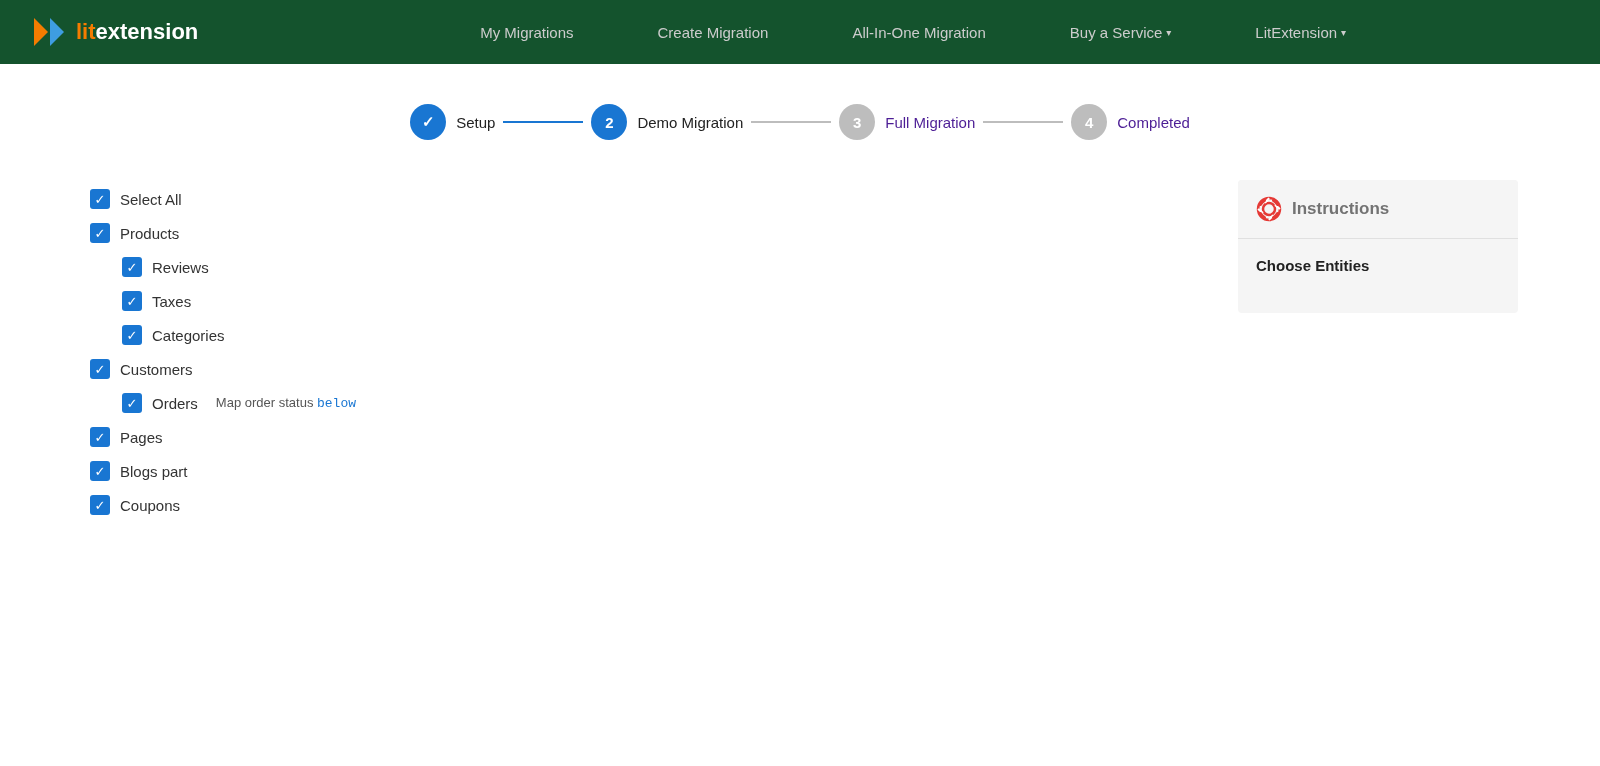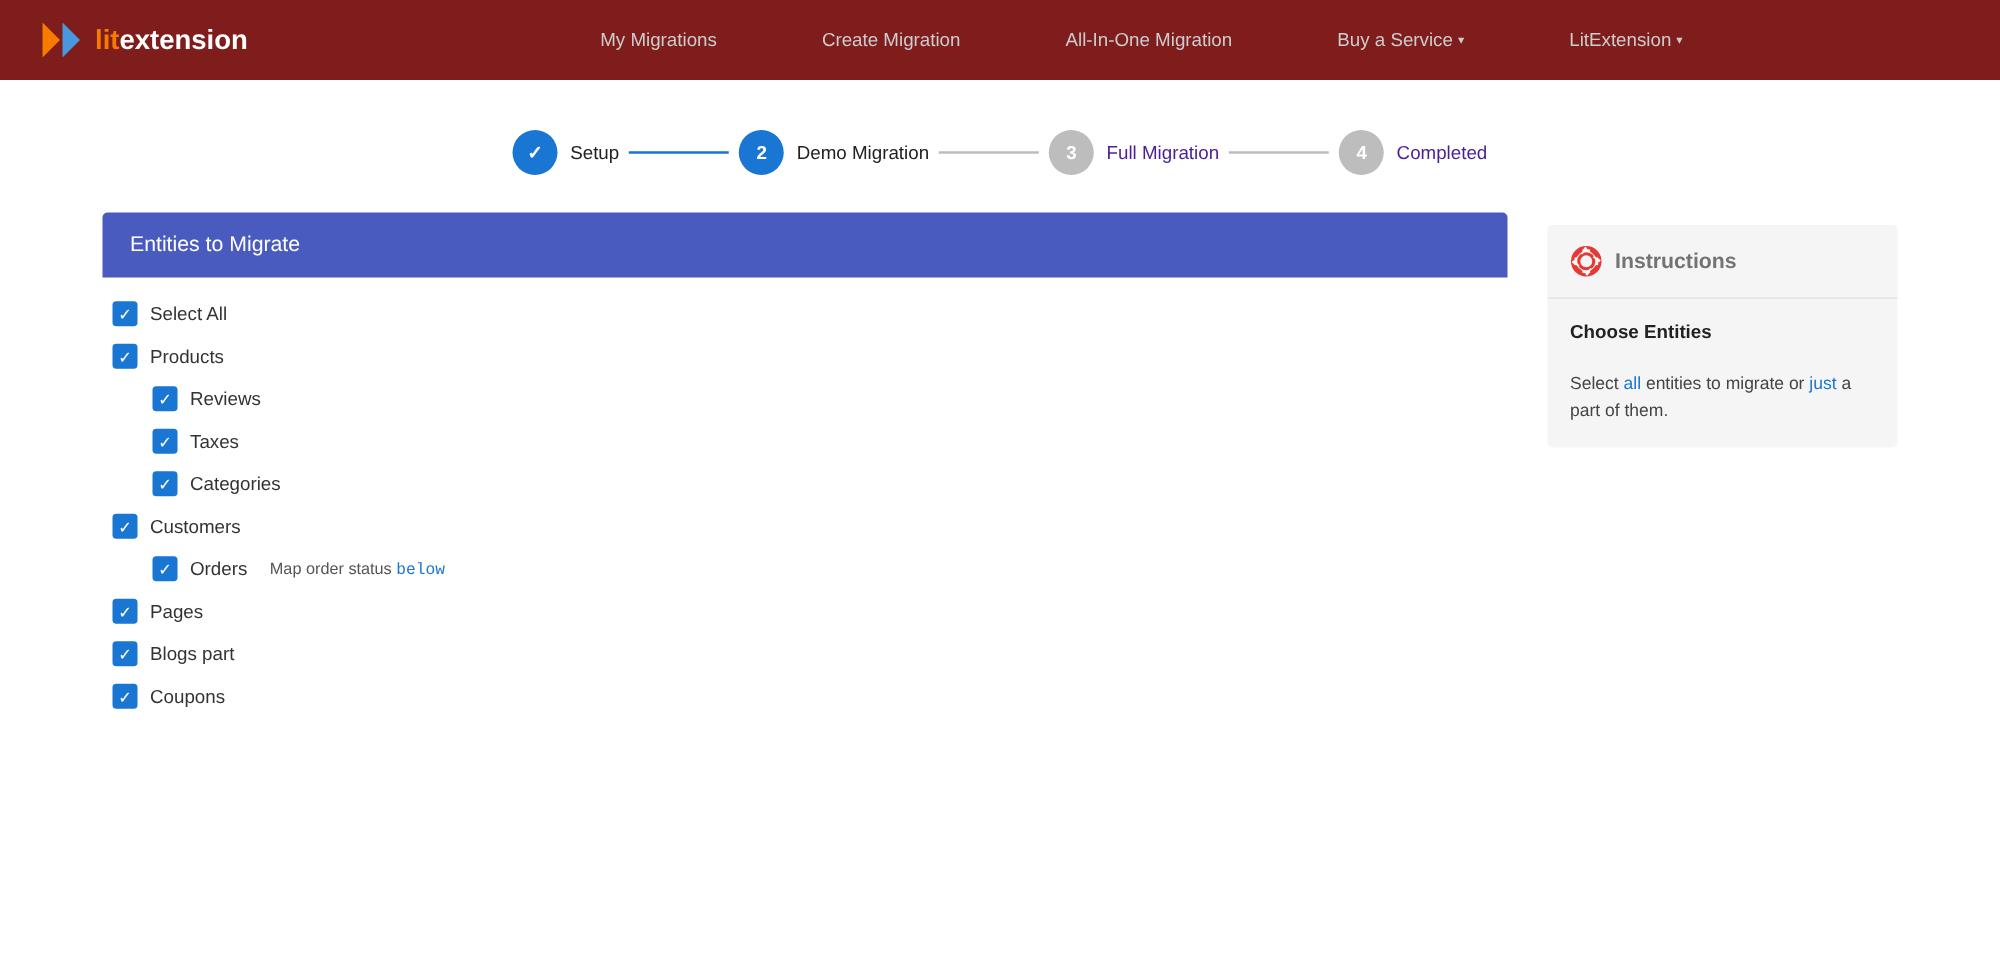--- a/index.html
+++ b/index.html
@@ -1,20 +1,20 @@
 <!DOCTYPE html>
 <html><head>
   <meta charset="utf-8">
   <style>
     * { box-sizing: border-box; margin: 0; padding: 0; }
     body { font-family: Arial, sans-serif; font-size: 14px; color: #333; background: #fff; }
 
     
     .header {
-      background: #7f1d1d;
+      background: #14532d;
       height: 64px;
       display: flex;
       align-items: center;
       padding: 16px 32px;
     }
     .logo {
       display: flex;
       align-items: center;
       margin-right: 60px;
     }
@@ -280,21 +280,20 @@
         <span>4</span>
       </div>
       <span class="step-label inactive">Completed</span>
     </div>
   </div>
 </div>
 
 <div class="main">
 
   <div class="content">
-    <div class="section-header">Entities to Migrate</div>
     <div class="entity-list">
 
       <div class="entity-row level-1">
         <div class="cb">
           <span class="cb-check">✓</span>
         </div>
         <span class="entity-label">Select All</span>
       </div>
 
       <div class="entity-row level-1">
@@ -379,19 +378,16 @@
           <line x1="2" y1="13" x2="7" y2="17" stroke="#fff" stroke-width="2"></line>
           <path d="M8.5,4.5 A11,11 0 0,0 4.5,8.5" fill="none" stroke="#e53935" stroke-width="3" stroke-linecap="round"></path>
           <path d="M17.5,4.5 A11,11 0 0,1 21.5,8.5" fill="none" stroke="#e53935" stroke-width="3" stroke-linecap="round"></path>
           <path d="M21.5,17.5 A11,11 0 0,1 17.5,21.5" fill="none" stroke="#e53935" stroke-width="3" stroke-linecap="round"></path>
           <path d="M4.5,17.5 A11,11 0 0,0 8.5,21.5" fill="none" stroke="#e53935" stroke-width="3" stroke-linecap="round"></path>
         </svg>
         <span class="instructions-title">Instructions</span>
       </div>
       <div class="instructions-body">
         <div class="instructions-sub">Choose Entities</div>
-        <div class="instructions-text">
-          Select <span class="hl">all</span> entities to migrate or <span class="hl">just</span> a part of them.
-        </div>
       </div>
     </div>
   </div>
 </div>
 
 </body></html>

